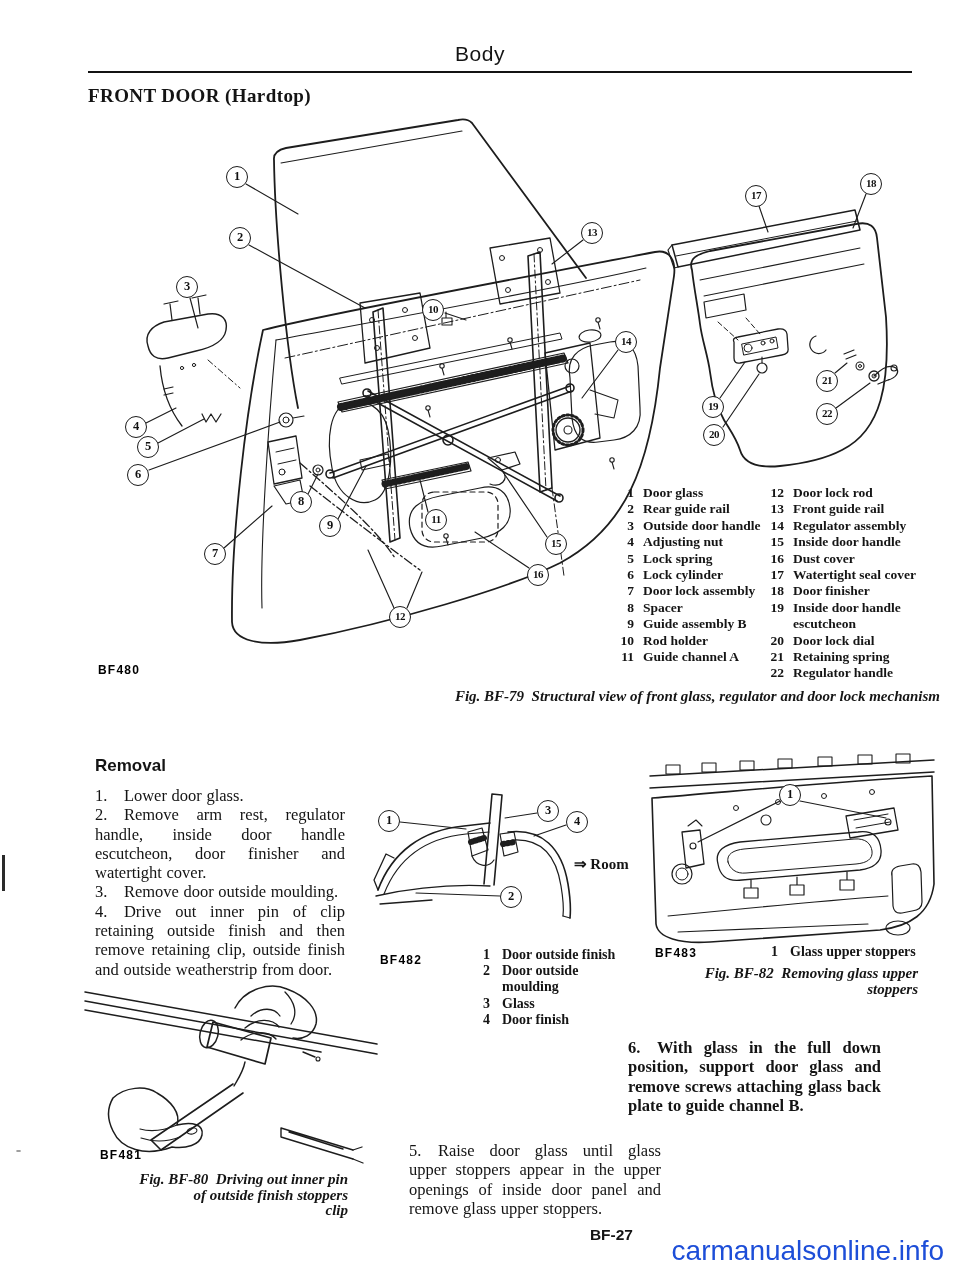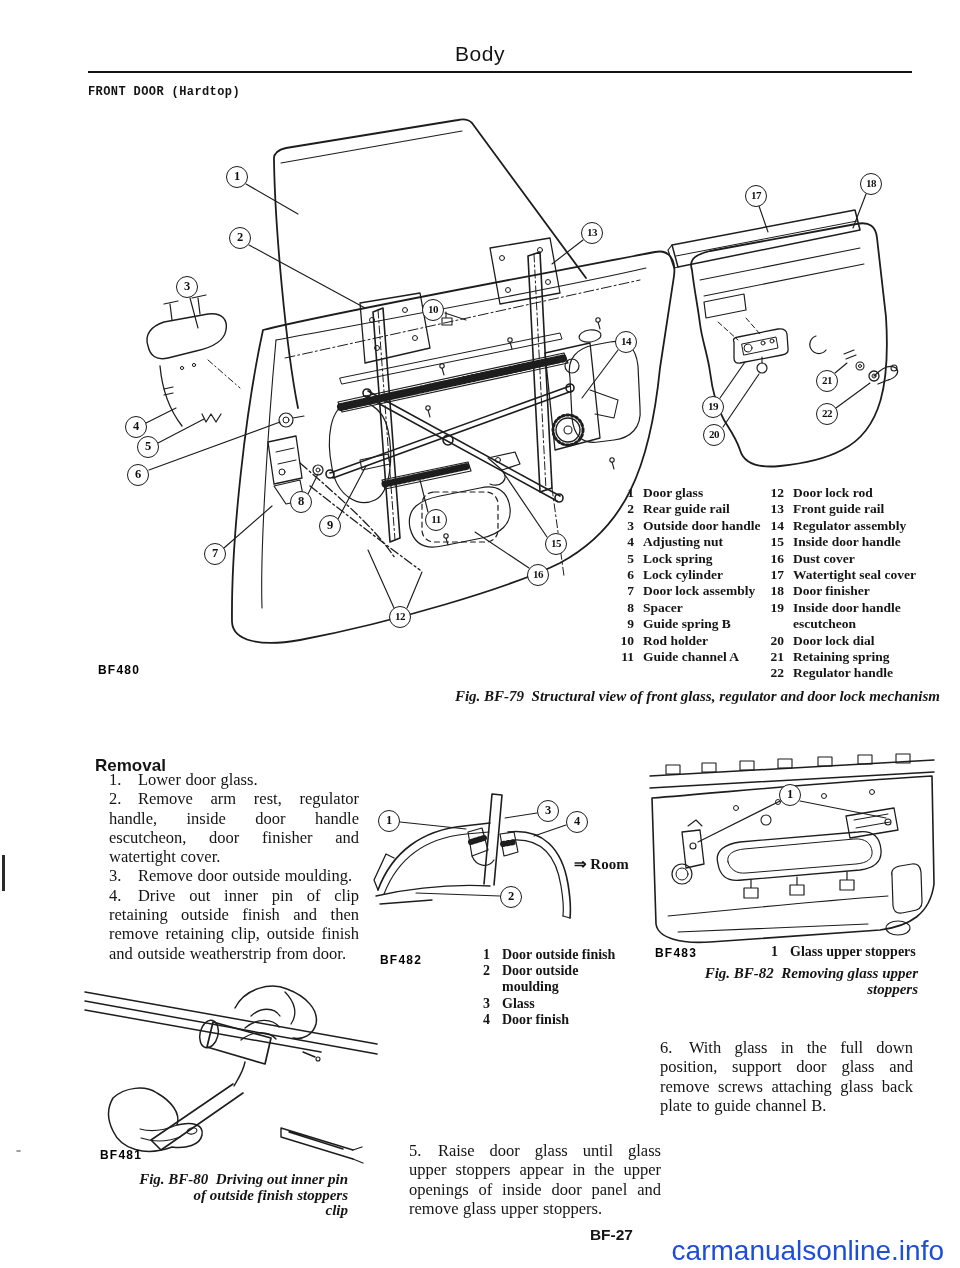--- a/index.html
+++ b/index.html
@@ -1,22 +1,22 @@
 <!DOCTYPE html>
 <html><head>
 <meta charset="utf-8">
 <style>
   html,body{margin:0;padding:0;background:#fff;}
   .page{position:relative;width:960px;height:1268px;background:#ffffff;overflow:hidden;
         font-family:"Liberation Serif",serif;color:#141414;}
   .hdr{position:absolute;top:42px;left:0;width:100%;text-align:center;
        font-family:"Liberation Sans",sans-serif;font-size:21px;font-weight:400;letter-spacing:.5px;}
   .rule{position:absolute;top:71px;left:88px;width:824px;height:2.4px;background:#131313;}
-  .sect{position:absolute;top:85px;left:88px;font-family:Liberation Mono, monospace;
-        font-size:12px;font-weight:700;letter-spacing:.4px;}
+  .sect{position:absolute;top:85px;left:88px;font-family:Liberation Serif, serif;
+        font-size:19px;font-weight:700;letter-spacing:.4px;}
   .flabel{position:absolute;font-family:"Liberation Sans",sans-serif;font-size:12px;
         font-weight:700;letter-spacing:1.2px;color:#000000;}
   .co{position:absolute;box-sizing:border-box;width:22px;height:22px;border:1.7px solid #1b1b1b;
       border-radius:50%;background:#fff;text-align:center;z-index:5;
       font-family:"Liberation Serif",serif;font-weight:700;font-size:12.5px;line-height:18px;color:#111;}
   .co2{font-size:11px;letter-spacing:-.5px;}
   .plist{position:absolute;font-weight:700;font-size:13.5px;line-height:16.4px;color:#151515;}
   .plist .row{display:flex;}
   .plist .pn{flex:none;width:22px;text-align:right;margin-right:9px;}
   .legend{position:absolute;font-weight:700;font-size:14px;line-height:16.2px;color:#151515;}
@@ -272,21 +272,21 @@
     <div class="row">
         <span class="pn">7</span>
         <span>Door lock assembly</span>
       </div>
     <div class="row">
         <span class="pn">8</span>
         <span>Spacer</span>
       </div>
     <div class="row">
         <span class="pn">9</span>
-        <span>Guide spring B</span>
+        <span>Guide assembly B</span>
       </div>
     <div class="row">
         <span class="pn">10</span>
         <span>Rod holder</span>
       </div>
     <div class="row">
         <span class="pn">11</span>
         <span>Guide channel A</span>
       </div>
   </div>
@@ -339,21 +339,21 @@
         <span class="pn">22</span>
         <span>Regulator handle</span>
       </div>
   </div>
 
   <div class="cap center" style="left:340px;top:689px;width:600px;">Fig. BF-79 Structural view of front glass, regulator and door lock mechanism</div>
 
   <div class="revbar"></div>
   <div class="rem">Removal</div>
 
-  <div class="para" style="left:95px;top:770px;width:250px;margin-left:14px;">
+  <div class="para" style="left:95px;top:786px;width:250px;">
     <p>1.  Lower door glass.</p>
     <p>2.  Remove arm rest, regulator handle, inside door handle escutcheon, door finisher and watertight cover.</p>
     <p>3.  Remove door outside moulding.</p>
     <p>4.  Drive out inner pin of clip retaining outside finish and then remove retaining clip, outside finish and outside weatherstrip from door.</p>
   </div>
 
   <svg style="left:85px;top:980px" width="282" height="172" viewBox="0 0 282 172" fill="none" stroke="#1d1d1d" stroke-width="1.6" stroke-linecap="round" stroke-linejoin="round">
 
     <path d="M0,12 L292,64 M0,21 L292,74 M0,30 L236,72" stroke-width="1.5"></path>
 
@@ -491,19 +491,19 @@
     <div class="row">
         <span class="pn">1</span>
         <span>Glass upper stoppers</span>
       </div>
   </div>
   <div class="cap right" style="left:660px;top:966px;width:258px;">
     <div>Fig. BF-82 Removing glass upper</div>
     <div>stoppers</div>
   </div>
 
-  <div class="para" style="left:660px;top:1038px;width:253px;">
+  <div class="para" style="left:628px;top:1038px;width:253px;font-weight:bold;">
     <p>6.  With glass in the full down position, support door glass and remove screws attaching glass back plate to guide channel B.</p>
   </div>
 
   <div class="wm">carmanualsonline.info</div>
 
 </div>
 
 </body></html>

